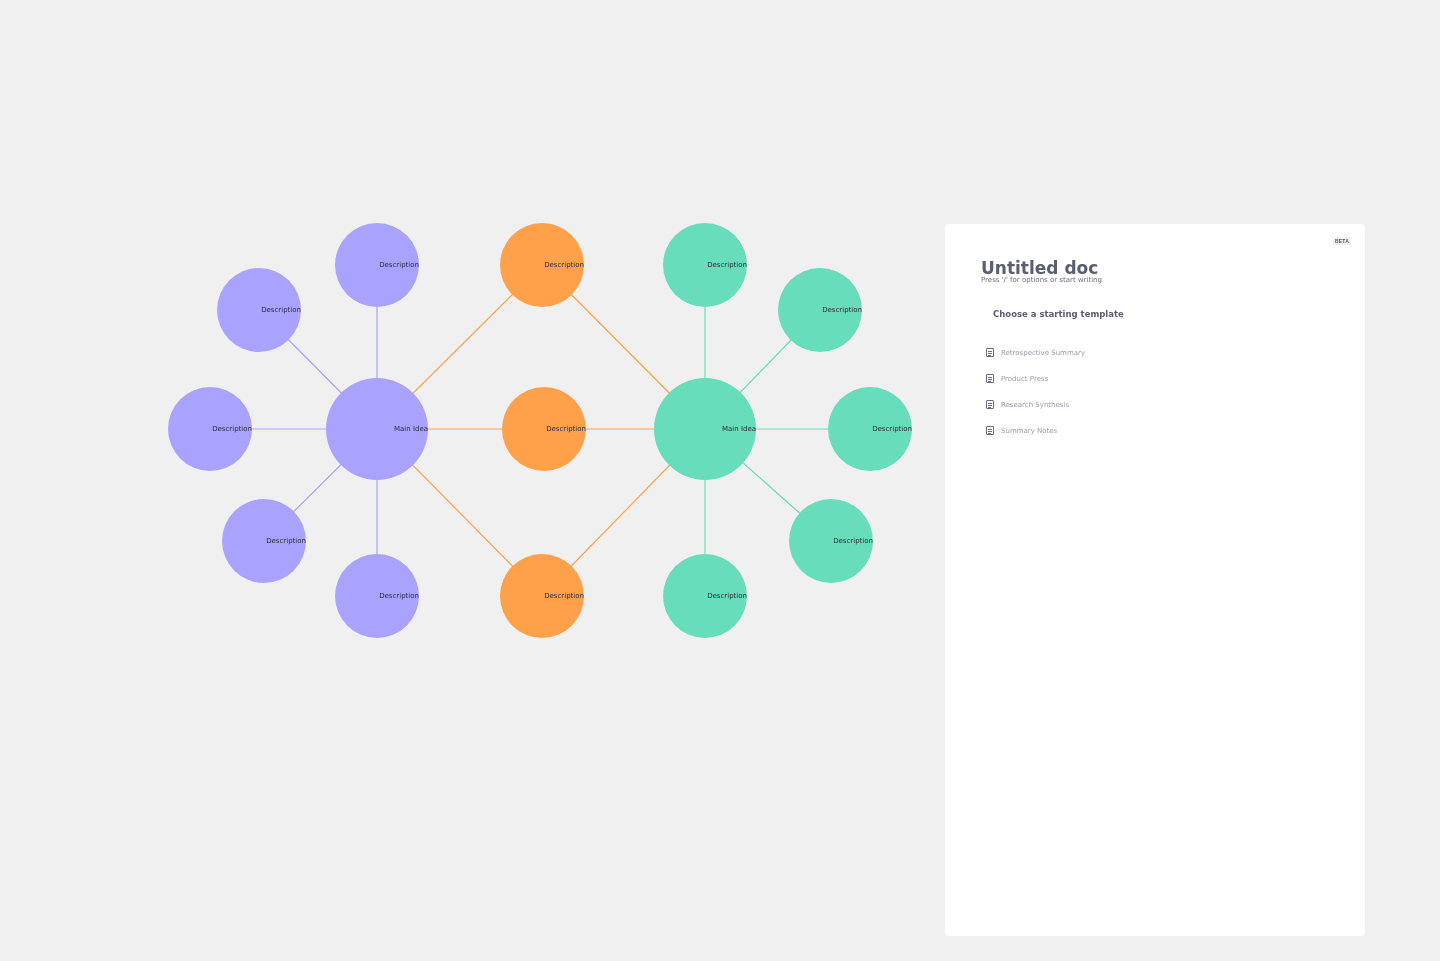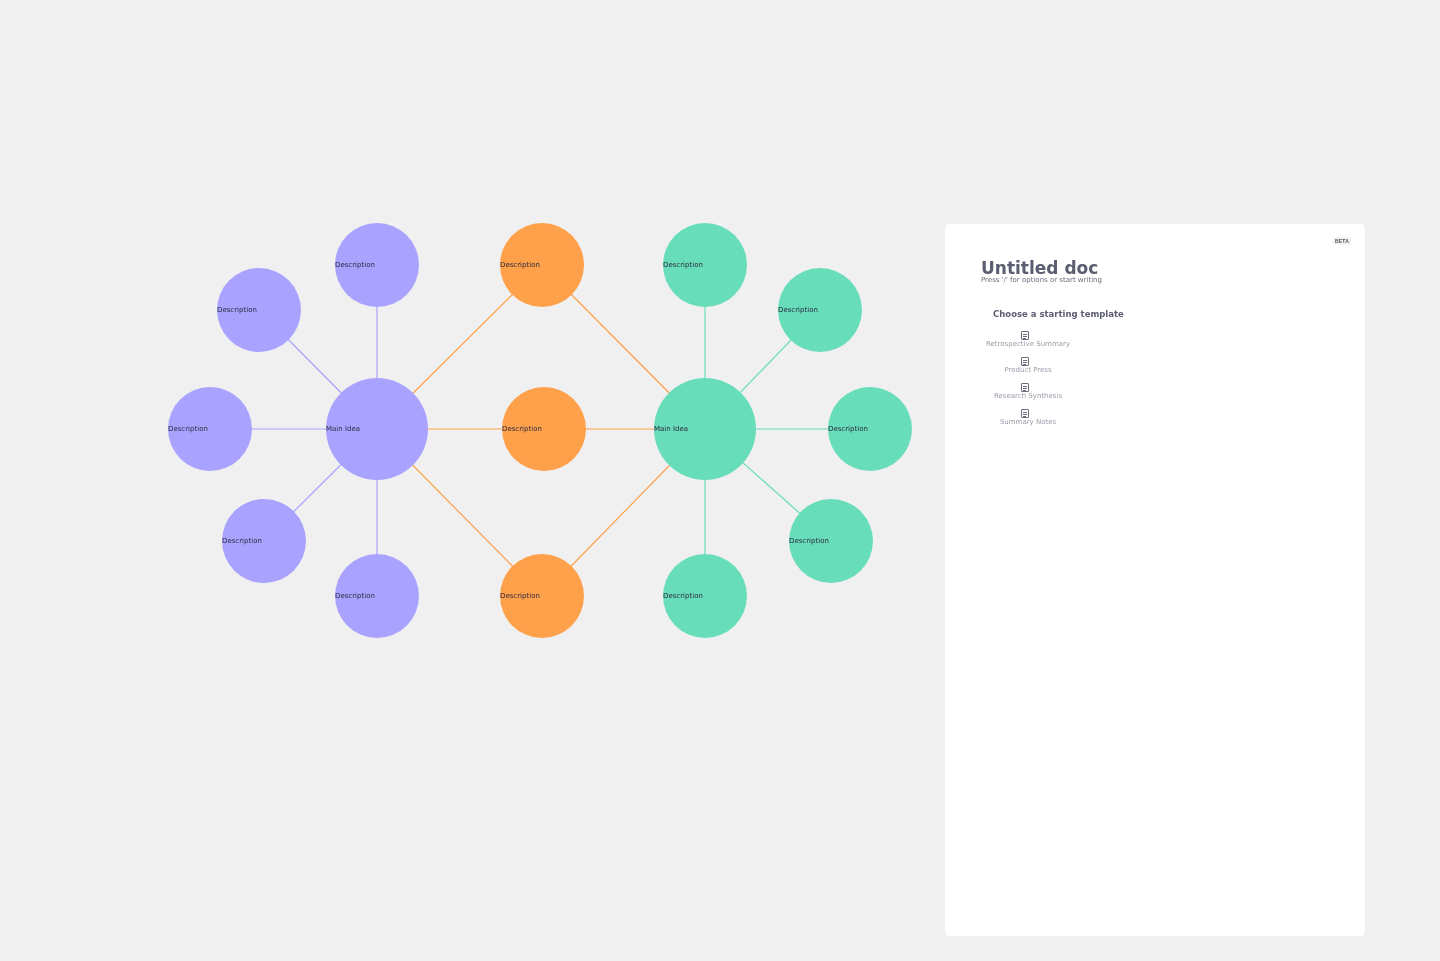--- a/index.html
+++ b/index.html
@@ -10,21 +10,21 @@
       font-family: "Liberation Sans", sans-serif;
     }
     #canvas {
       position: absolute; left: 0; top: 0;
       width: 1440px; height: 961px;
     }
     #edges { position: absolute; left: 0; top: 0; }
     .node {
       position: absolute;
       border-radius: 50%;
-      display: flex; align-items: center; justify-content: flex-start;
+      display: flex; align-items: center; justify-content: flex-end;
       font-family: "DejaVu Sans", sans-serif;
       font-size: 7px;
       color: #2b2b40;
       cursor: pointer;
       user-select: none;
     }
     .doc-panel {
       position: absolute;
       left: 945px; top: 224px;
       width: 420px; height: 712px;
@@ -68,24 +68,23 @@
       color: #5b5d70;
       padding-left: 12px;
     }
     .tpl-list {
       position: absolute;
       left: 41px; top: 107px;
       margin: 0; padding: 0;
       list-style: none;
     }
     .tpl-item {
-      display: flex; align-items: center;
+      display: flex; align-items: flex-end;
       height: 26px;
       cursor: pointer;
-      flex-direction: column;
     }
     .tpl-icon {
       width: 8px; height: 9px;
       border: 1.2px solid #6b6d7c;
       border-radius: 1px;
       box-sizing: border-box;
       position: relative;
       margin-right: 7px;
     }
     .tpl-icon::before {

